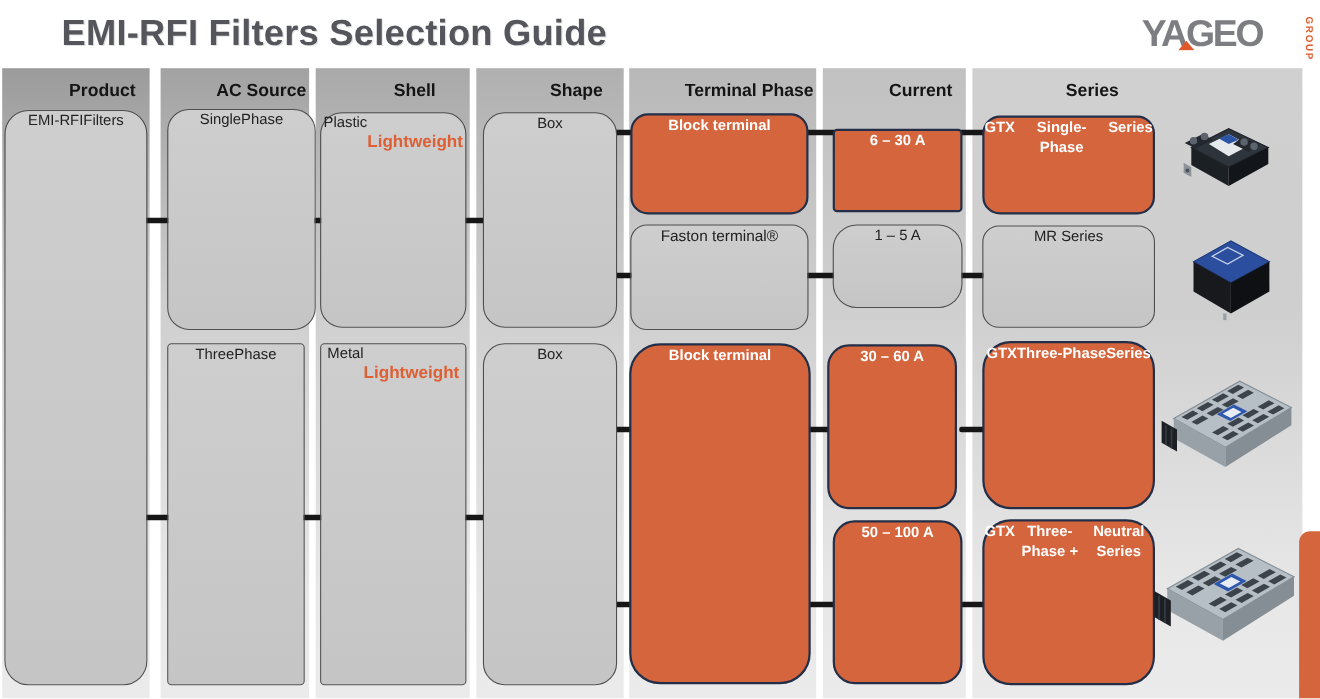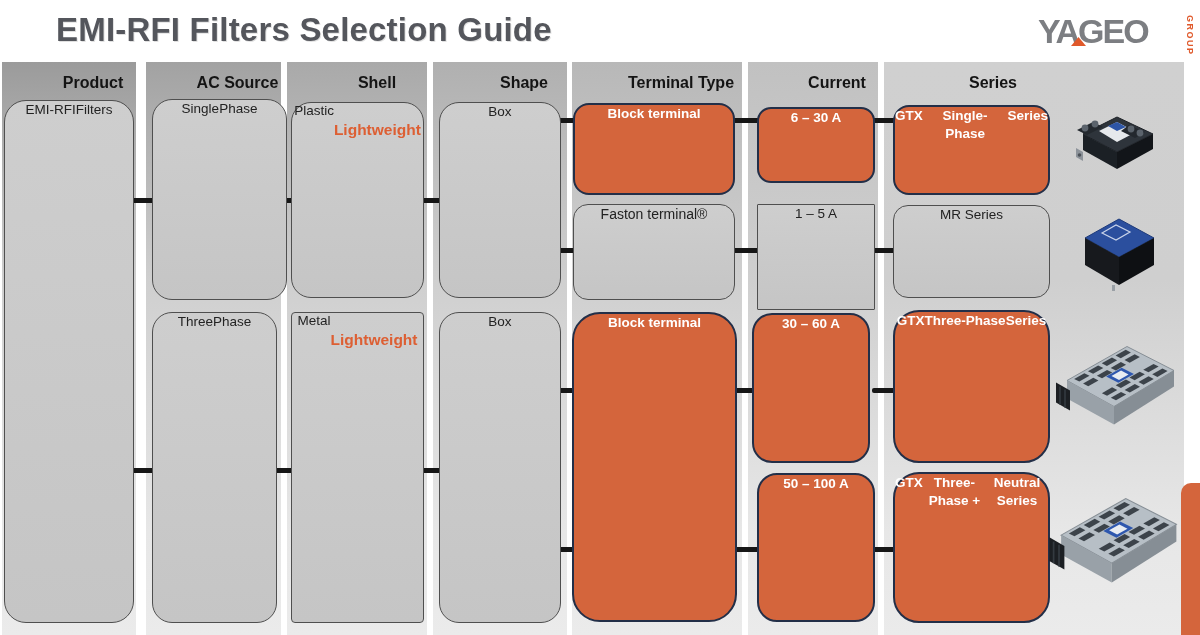--- a/index.html
+++ b/index.html
@@ -60,21 +60,21 @@
   <div class="panel" style="left:287px;width:140px;--t:#a9a9a9"></div>
   <div class="panel" style="left:433px;width:134px;--t:#b0b0b0"></div>
   <div class="panel" style="left:572px;width:170px;--t:#b8b8b8"></div>
   <div class="panel" style="left:748px;width:130px;--t:#c1c1c1"></div>
   <div class="panel" style="left:884px;width:300px;--t:#d0d0d0"></div>
 
   <div class="hdr" style="left:2px;width:134px">Product</div>
   <div class="hdr" style="left:146px;width:135px">AC Source</div>
   <div class="hdr" style="left:287px;width:132px">Shell</div>
   <div class="hdr" style="left:433px;width:134px">Shape</div>
-  <div class="hdr" style="left:572px;width:170px">Terminal Type</div>
+  <div class="hdr" style="left:572px;width:170px">Terminal Phase</div>
   <div class="hdr" style="left:748px;width:130px">Current</div>
   <div class="hdr" style="left:884px;width:170px">Series</div>
 
   <div class="conn" style="left:128px;top:198px;width:27px"></div>
   <div class="conn" style="left:273px;top:198px;width:21px"></div>
   <div class="conn" style="left:420px;top:198px;width:22px"></div>
   <div class="conn" style="left:128px;top:468px;width:27px"></div>
   <div class="conn" style="left:273px;top:468px;width:21px"></div>
   <div class="conn" style="left:420px;top:468px;width:22px"></div>
   <div class="conn" style="left:550px;top:118px;width:26px"></div>
@@ -92,21 +92,21 @@
 
   <div class="node gray" style="left:4px;top:100px;width:130px;height:523px;border-radius:22px">
     <div class="line">EMI-RFI</div>
     <div class="line">Filters</div>
   </div>
 
   <div class="node gray" style="left:152px;top:99px;width:135px;height:201px;border-radius:20px">
     <div class="line">Single</div>
     <div class="line">Phase</div>
   </div>
-  <div class="node gray" style="left:152px;top:312px;width:125px;height:311px;border-radius:20px">
+  <div class="node gray" style="left:152px;top:312px;width:125px;height:311px;border-radius:4px">
     <div class="line">Three</div>
     <div class="line">Phase</div>
   </div>
 
   <div class="node gray" style="left:291px;top:102px;width:133px;height:196px;border-radius:20px">
     <div class="mat">Plastic</div>
     <div class="lw">Lightweight</div>
   </div>
   <div class="node gray" style="left:291px;top:312px;width:133px;height:311px;border-radius:4px">
     <div class="mat">Metal</div>
@@ -123,24 +123,24 @@
   <div class="node orange" style="left:573px;top:103px;width:162px;height:92px">
     <div class="line">Block terminal</div>
   </div>
   <div class="node gray" style="left:573px;top:204px;width:162px;height:96px;border-radius:15px">
     <div class="line ft-label">Faston terminal®</div>
   </div>
   <div class="node orange" style="left:572px;top:312px;width:165px;height:310px;border-radius:28px">
     <div class="line">Block terminal</div>
   </div>
 
-  <div class="node orange" style="left:757px;top:107px;width:118px;height:76px;border-radius:14px">
+  <div class="node orange" style="left:757px;top:117px;width:118px;height:76px;border-radius:4px">
     <div class="line">6 – 30 A</div>
   </div>
-  <div class="node gray" style="left:757px;top:204px;width:118px;height:106px;border-radius:1px">
+  <div class="node gray" style="left:757px;top:204px;width:118px;height:76px;border-radius:22px">
     <div class="line">1 – 5 A</div>
   </div>
   <div class="node orange" style="left:752px;top:313px;width:118px;height:150px;border-radius:20px">
     <div class="line">30 – 60 A</div>
   </div>
   <div class="node orange" style="left:757px;top:473px;width:118px;height:149px;border-radius:20px">
     <div class="line">50 – 100 A</div>
   </div>
 
   <div class="node orange" style="left:893px;top:105px;width:157px;height:90px">

